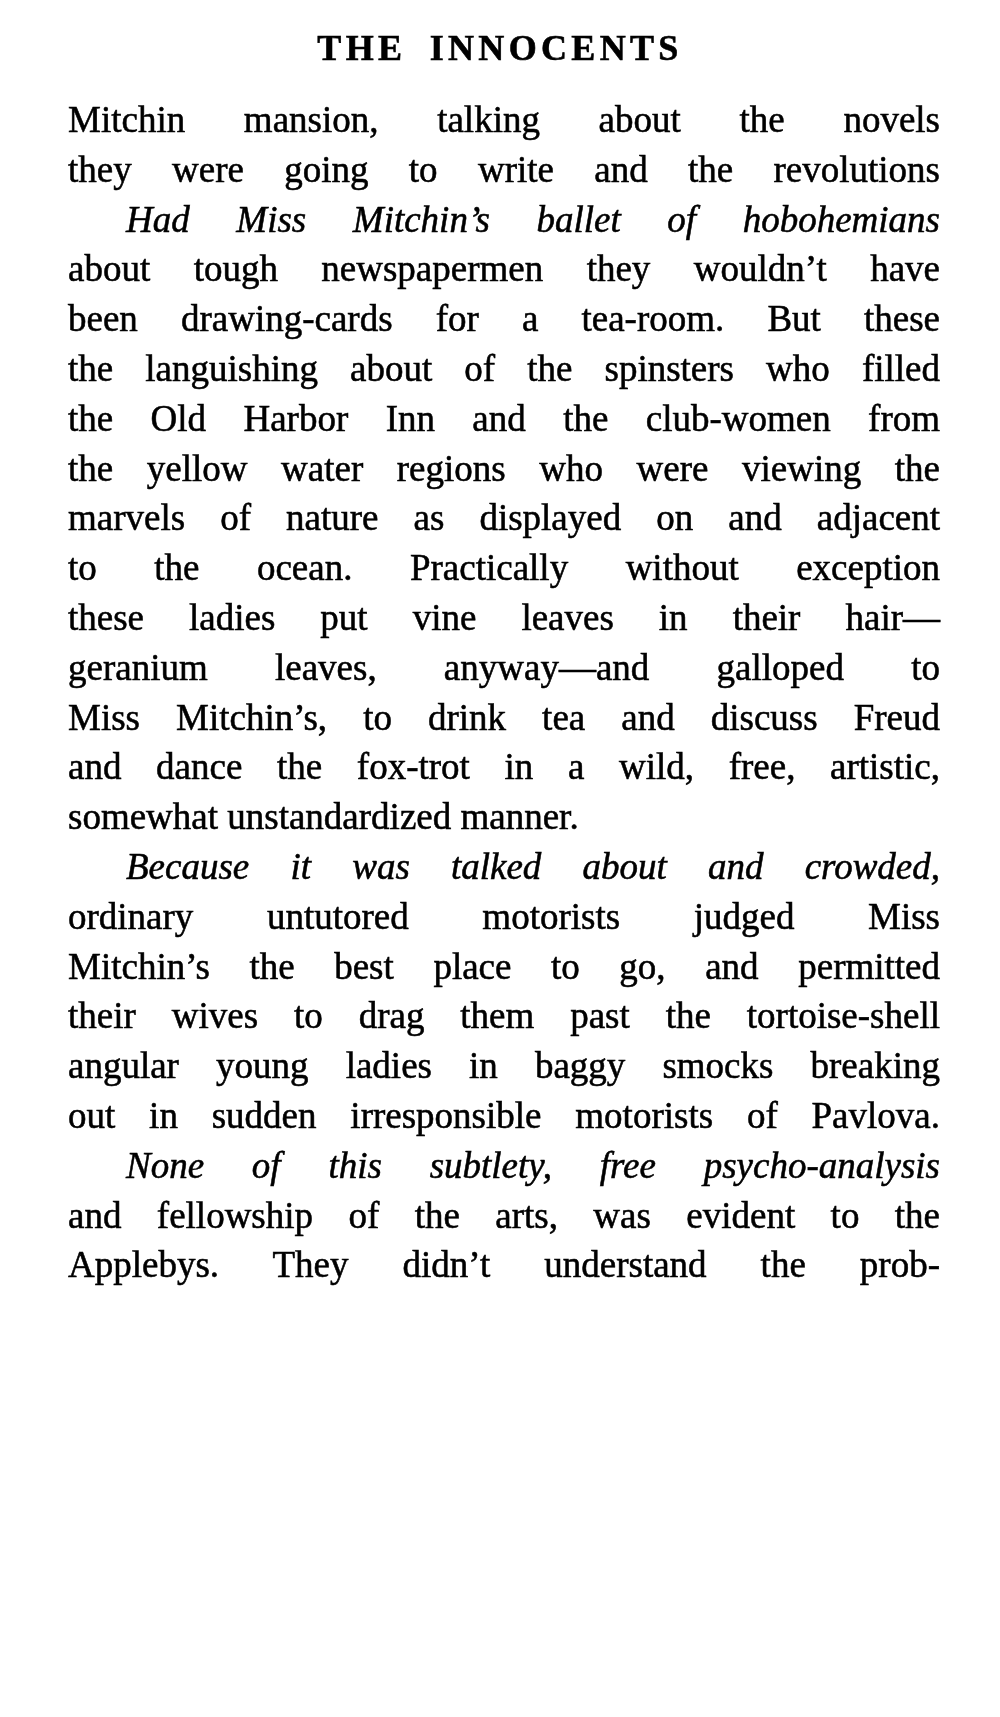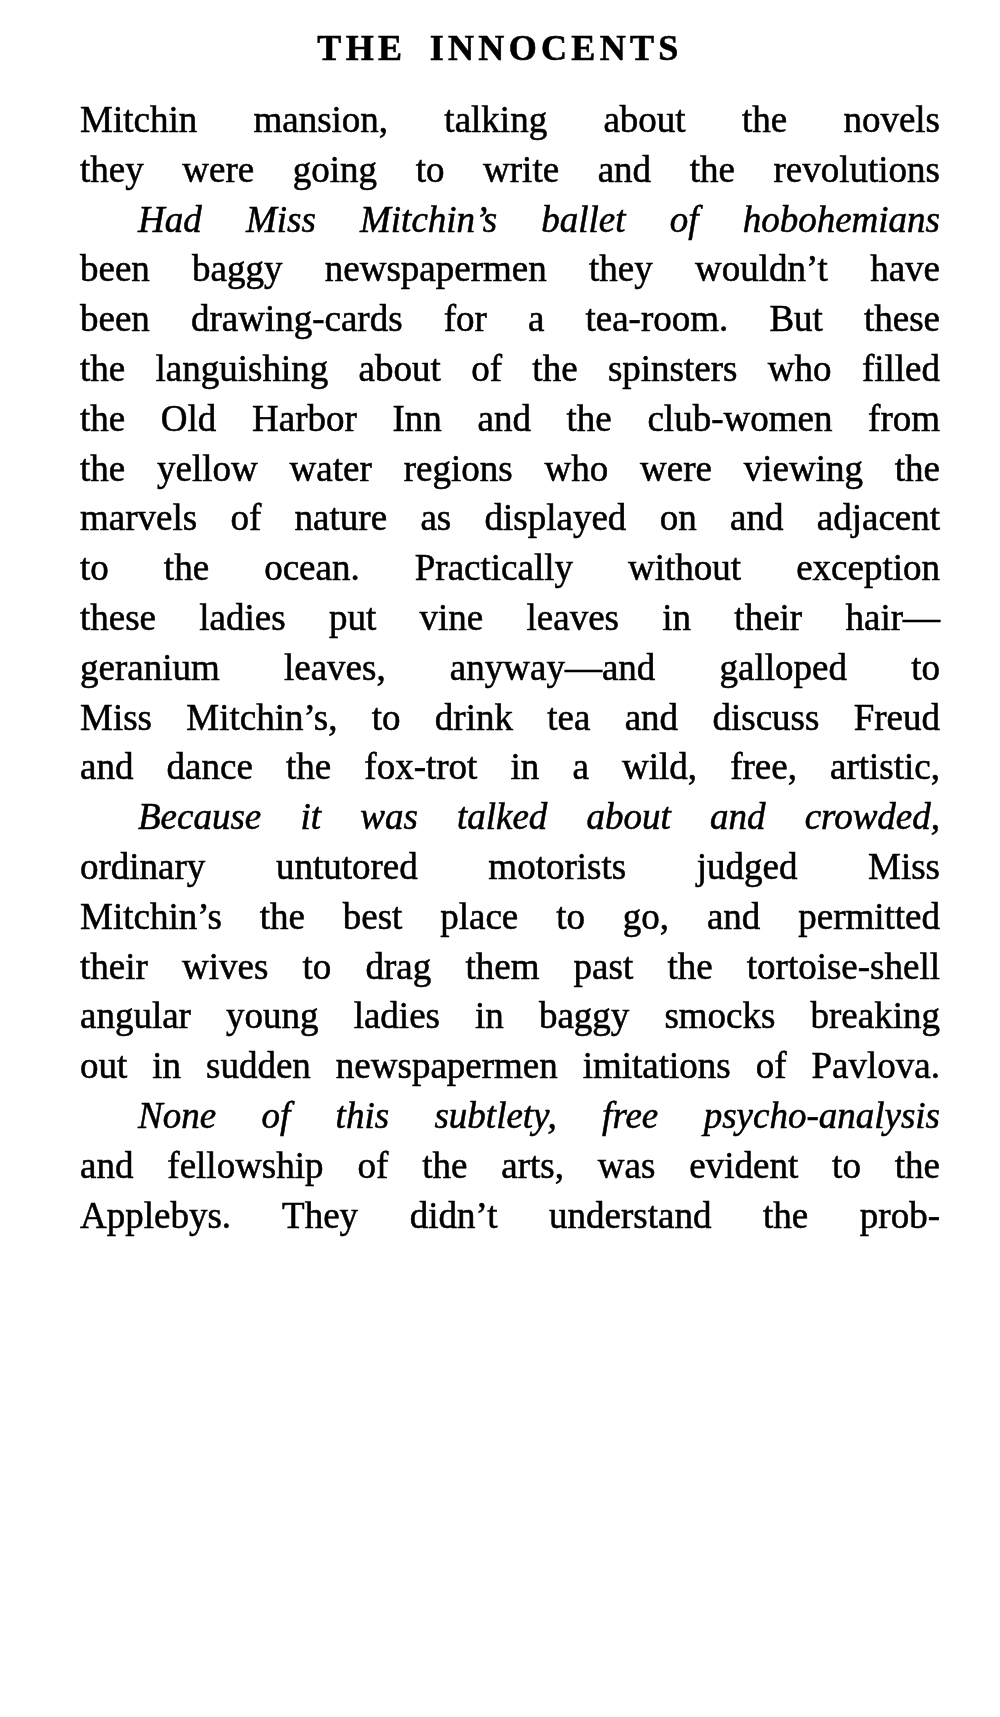--- a/index.html
+++ b/index.html
@@ -36,21 +36,20 @@
     width: 872px;
     font-size: 37px;
     line-height: 49.8px;
     -webkit-text-stroke: 0.55px currentColor;
   }
   .line {
     text-align: justify;
     text-align-last: justify;
     text-justify: inter-word;
     white-space: normal;
-    margin-left: 12px;
   }
   .line.indent-first {
     text-indent: 58px;
     font-style: italic;
   }
   .line.short-last {
     text-align-last: left;
   }
   .page-number {
     position: absolute;
@@ -66,36 +65,37 @@
 </head>
 <body>
 
 <div class="page">
   <div class="running-header">THE INNOCENTS</div>
 
   <div class="text-block">
       <div class="line">Mitchin mansion, talking about the novels</div>
       <div class="line">they were going to write and the revolutions</div>
       <div class="line indent-first">Had Miss Mitchin’s ballet of hobohemians</div>
-      <div class="line">been baggy newspapermen they wouldn’t have</div>
+      <div class="line">about tough newspapermen they wouldn’t have</div>
       <div class="line">been drawing-cards for a tea-room. But these</div>
       <div class="line">the languishing about of the spinsters who filled</div>
       <div class="line">the Old Harbor Inn and the club-women from</div>
       <div class="line">the yellow water regions who were viewing the</div>
       <div class="line">marvels of nature as displayed on and adjacent</div>
       <div class="line">to the ocean. Practically without exception</div>
       <div class="line">these ladies put vine leaves in their hair—</div>
       <div class="line">geranium leaves, anyway—and galloped to</div>
       <div class="line">Miss Mitchin’s, to drink tea and discuss Freud</div>
       <div class="line">and dance the fox-trot in a wild, free, artistic,</div>
+      <div class="line short-last">somewhat unstandardized manner.</div>
       <div class="line indent-first">Because it was talked about and crowded,</div>
       <div class="line">ordinary untutored motorists judged Miss</div>
       <div class="line">Mitchin’s the best place to go, and permitted</div>
       <div class="line">their wives to drag them past the tortoise-shell</div>
       <div class="line">angular young ladies in baggy smocks breaking</div>
-      <div class="line">out in sudden newspapermen imitations of Pavlova.</div>
+      <div class="line">out in sudden irresponsible motorists of Pavlova.</div>
       <div class="line indent-first">None of this subtlety, free psycho-analysis</div>
       <div class="line">and fellowship of the arts, was evident to the</div>
       <div class="line">Applebys. They didn’t understand the prob-</div>
     </div>
 
   <div class="page-number">54</div>
 </div>
 
 </body></html>

